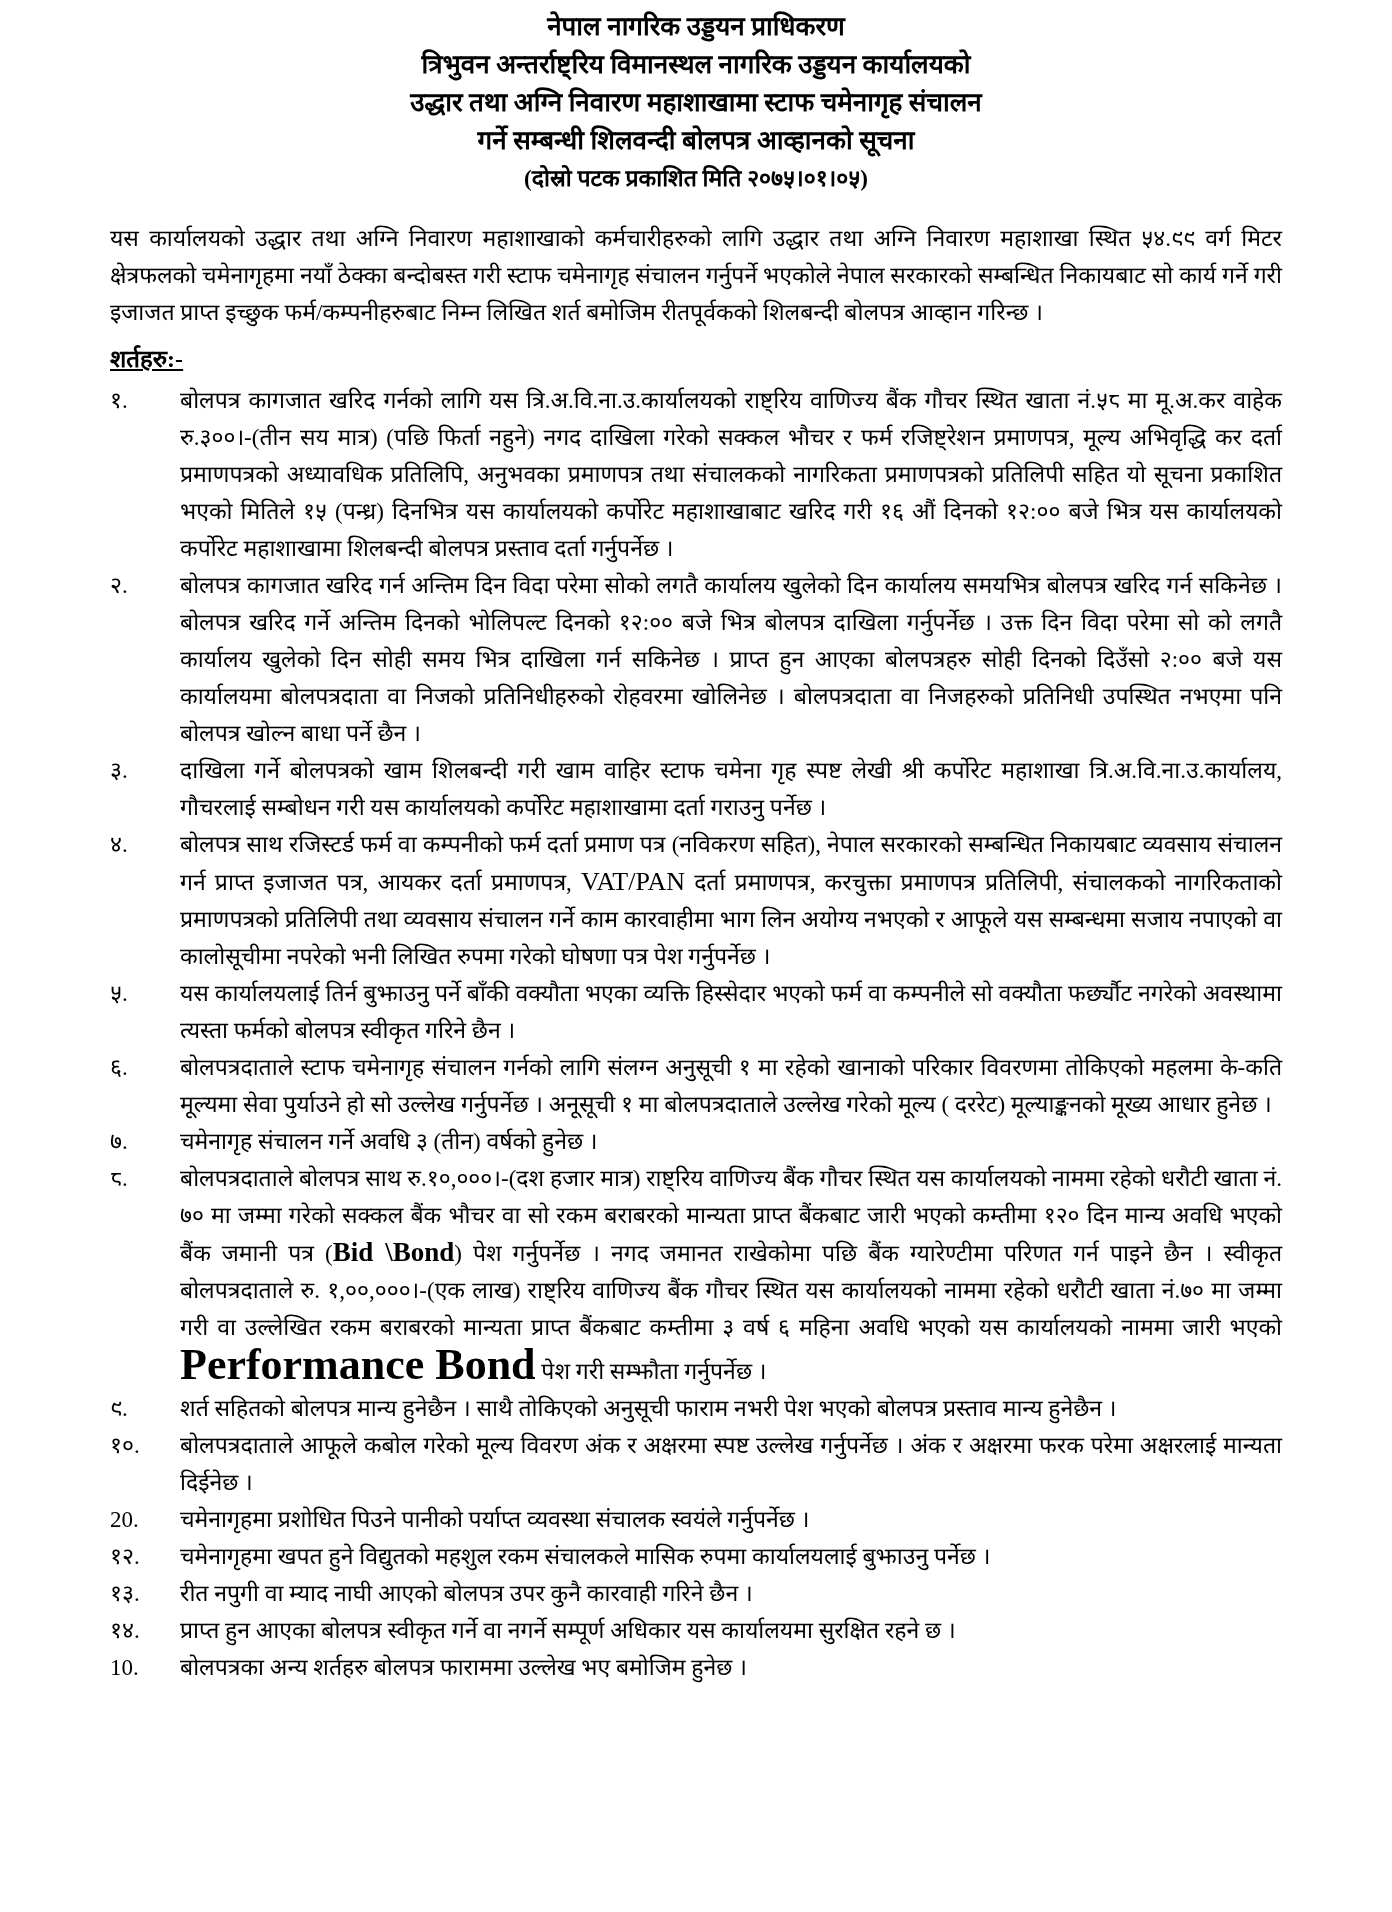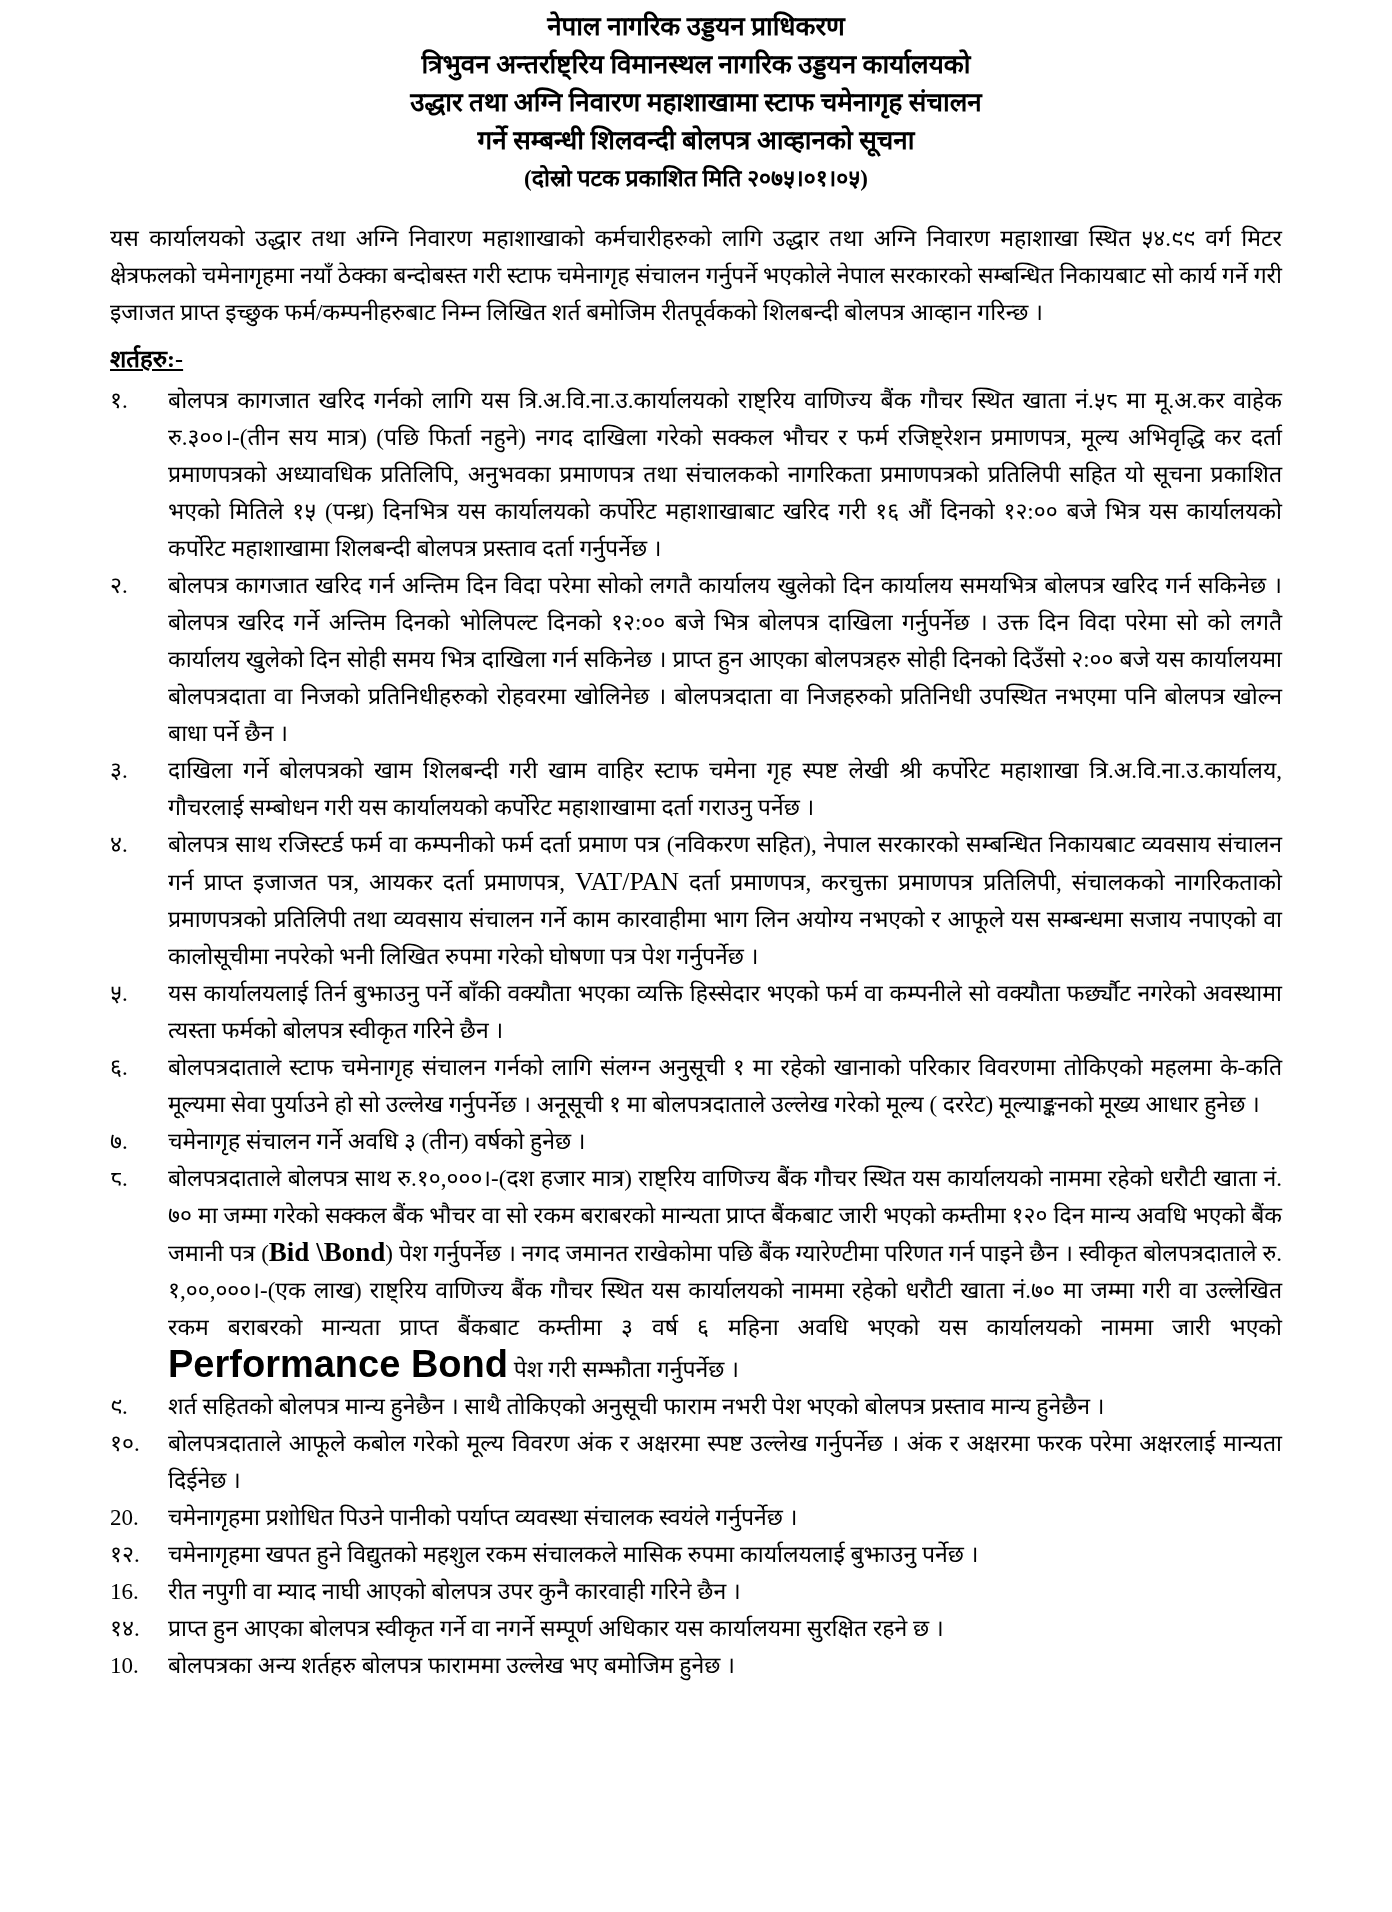--- a/index.html
+++ b/index.html
@@ -50,33 +50,34 @@
     display: flex;
     align-items: flex-start;
   }
   .cond-num {
     flex: 0 0 58px;
     text-align: left;
   }
   .cond-text {
     flex: 1;
     text-align: justify;
+    margin-left: 12px;
   }
   .latin {
     font-family: "Liberation Serif", serif;
     font-size: 26px;
   }
   .latin-bold {
     font-family: "Liberation Serif", serif;
     font-size: 27px;
     font-weight: bold;
   }
   .latin-big {
-    font-family: Liberation Sans, sans-serif;
-    font-size: 38px;
+    font-family: Liberation Serif, serif;
+    font-size: 44px;
     font-weight: bold;
   }
 </style>
 </head>
 <body>
 
 <div class="page">
 
   <header class="doc-header">
     <div class="title-line">नेपाल नागरिक उड्डयन प्राधिकरण</div>
@@ -146,21 +147,21 @@
       <span class="cond-num">20.</span>
       <div class="cond-text">चमेनागृहमा प्रशोधित पिउने पानीको पर्याप्त व्यवस्था संचालक स्वयंले गर्नुपर्नेछ ।</div>
     </div>
 
     <div class="cond-row">
       <span class="cond-num">१२.</span>
       <div class="cond-text">चमेनागृहमा खपत हुने विद्युतको महशुल रकम संचालकले मासिक रुपमा कार्यालयलाई बुझाउनु पर्नेछ ।</div>
     </div>
 
     <div class="cond-row">
-      <span class="cond-num">16.</span>
+      <span class="cond-num">१३.</span>
       <div class="cond-text">रीत नपुगी वा म्याद नाघी आएको बोलपत्र उपर कुनै कारवाही गरिने छैन ।</div>
     </div>
 
     <div class="cond-row">
       <span class="cond-num">१४.</span>
       <div class="cond-text">प्राप्त हुन आएका बोलपत्र स्वीकृत गर्ने वा नगर्ने सम्पूर्ण अधिकार यस कार्यालयमा सुरक्षित रहने छ ।</div>
     </div>
 
     <div class="cond-row">
       <span class="cond-num">10.</span>

